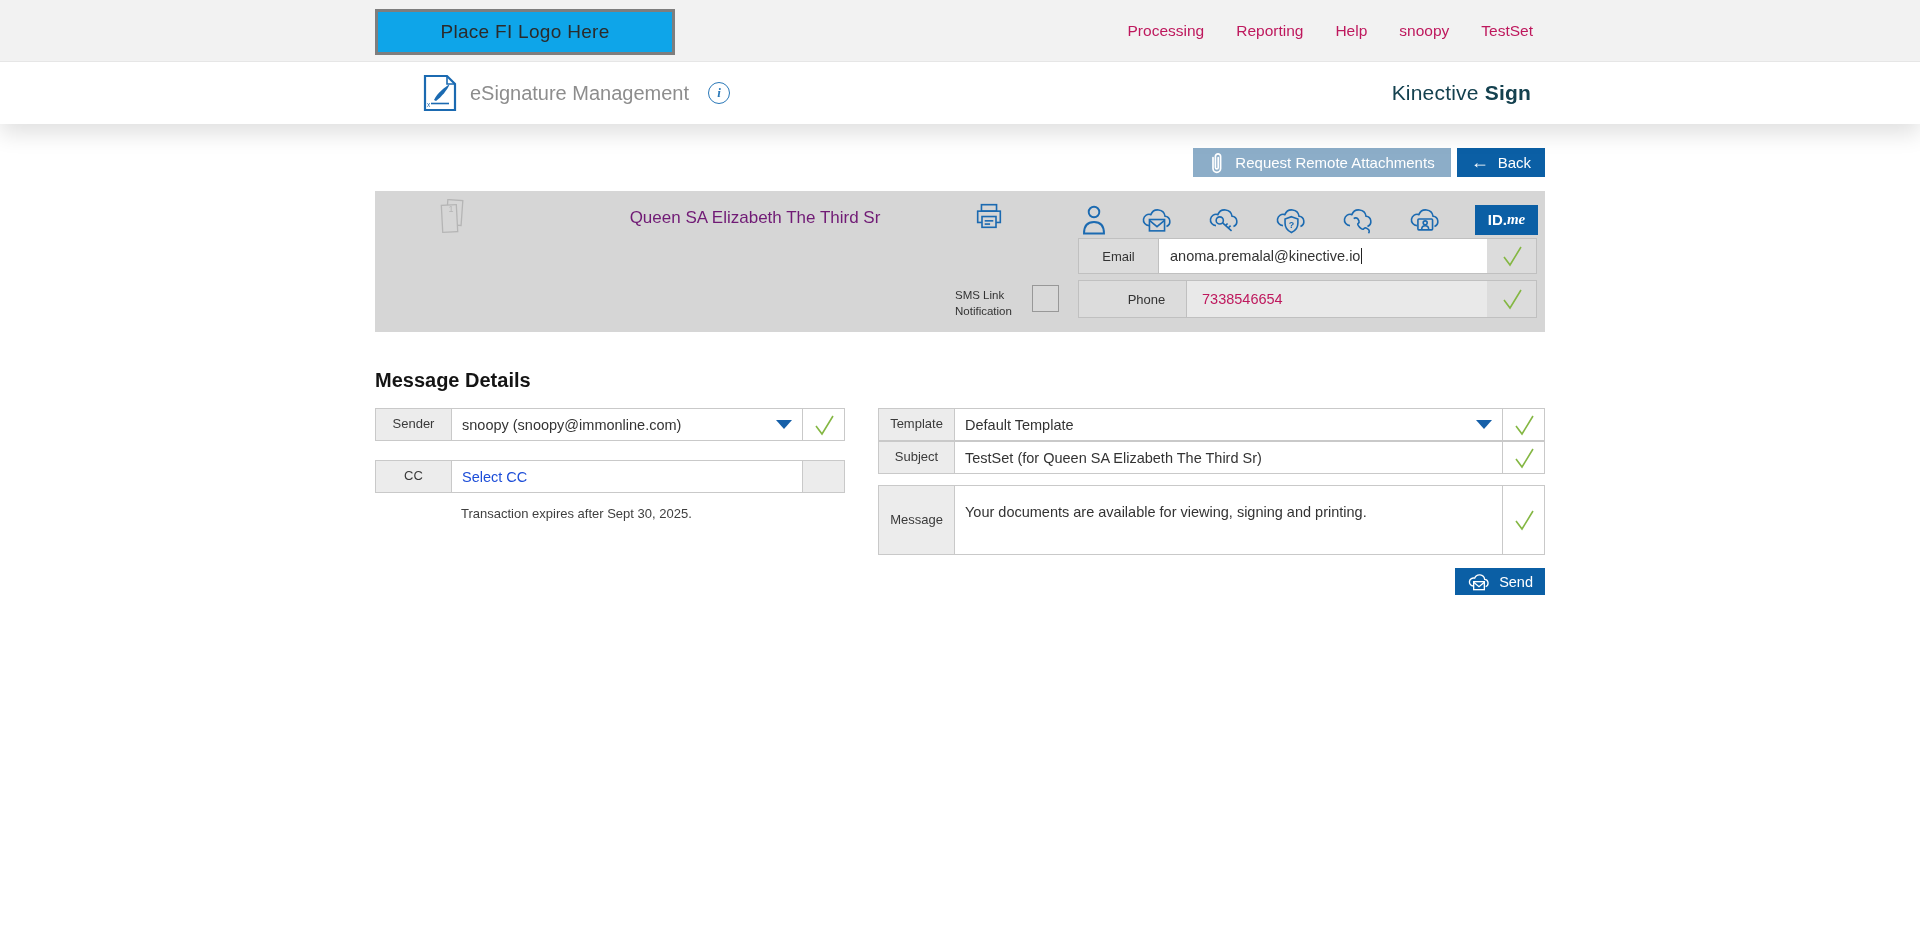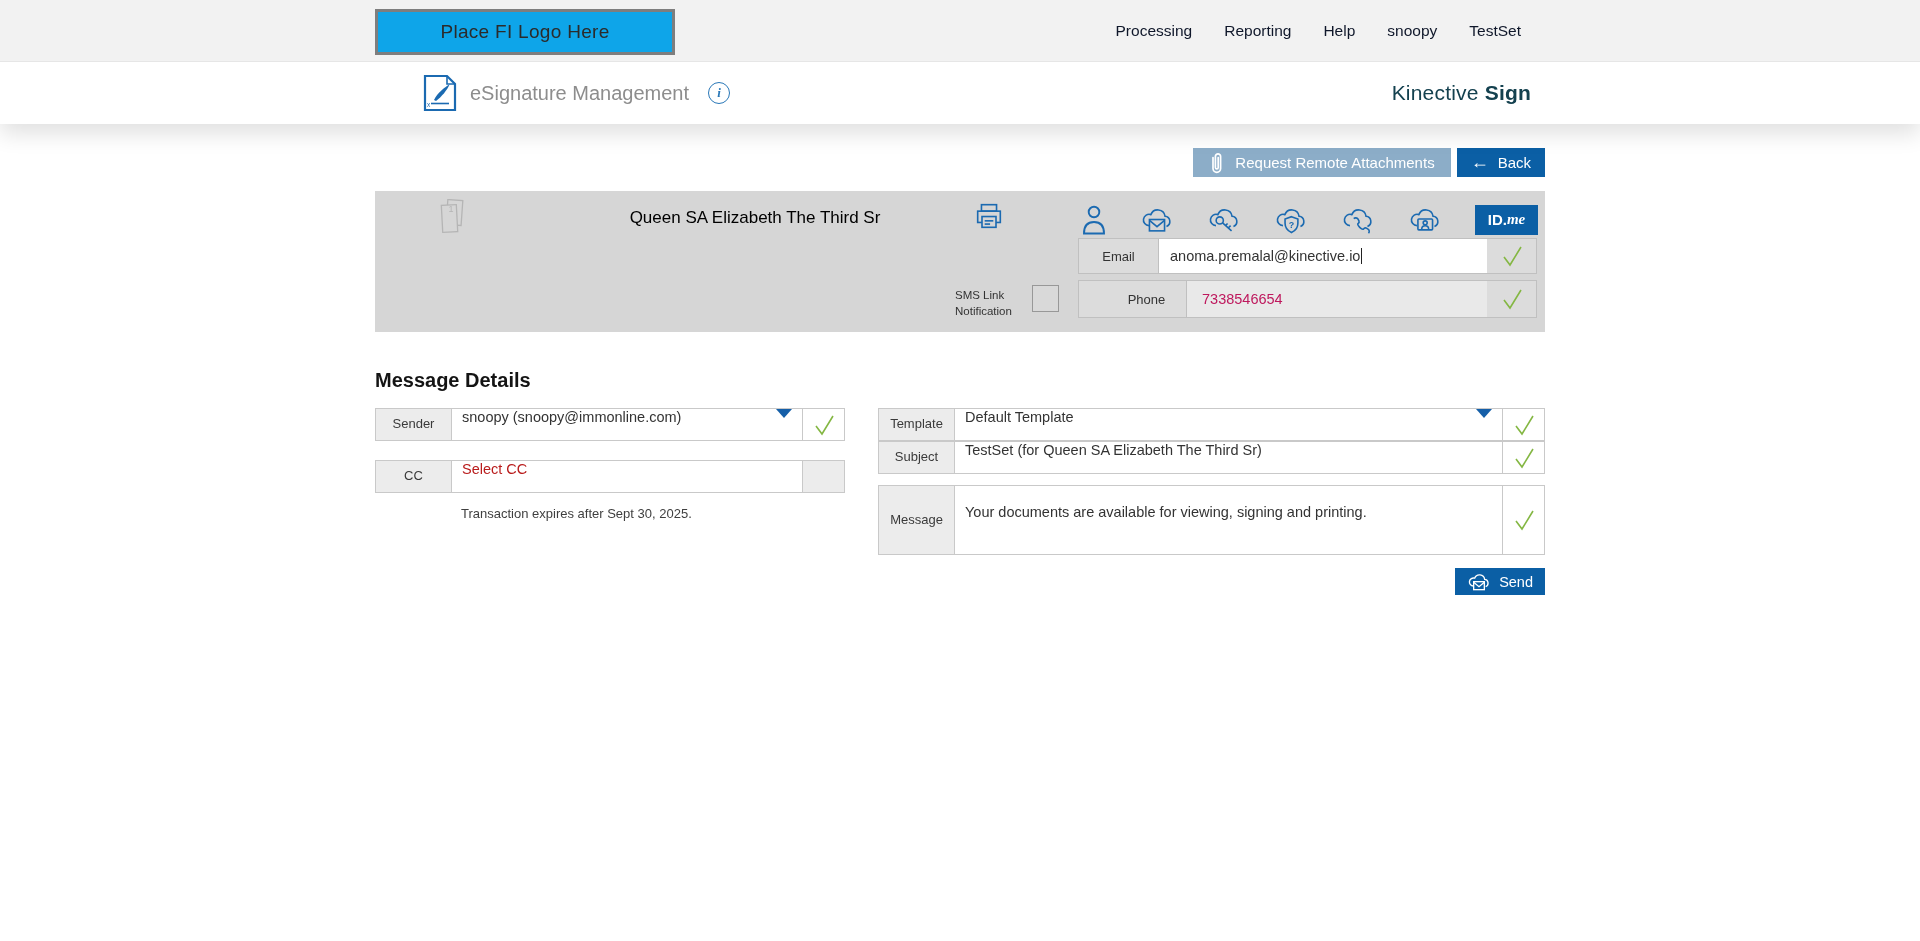--- a/index.html
+++ b/index.html
@@ -4,22 +4,22 @@
 <style>
   html,body{margin:0;padding:0;width:1920px;height:941px;overflow:hidden;background:#ffffff;
     font-family:"Liberation Sans", sans-serif;color:#333;}
   .container{width:1170px;margin:0 auto;position:relative;}
 
   
   .topbar{background:#f2f2f2;height:61px;border-bottom:1px solid #e6e6e6;position:relative;z-index:3;}
   .logo-box{position:absolute;left:0;top:9px;width:294px;height:40px;background:#0ea5e9;
     border:3px solid #7e7e7e;display:flex;align-items:center;justify-content:center;
     font-size:19px;color:#2b2b2b;letter-spacing:.3px;}
-  .topnav{position:absolute;right:24px;top:0;height:61px;display:flex;align-items:center;gap:32px;
-    font-size:15.5px;color:#0f172a;}
+  .topnav{position:absolute;right:12px;top:0;height:61px;display:flex;align-items:center;gap:32px;
+    font-size:15.5px;color:#be185d;}
   .topnav .nav-item{cursor:pointer;white-space:nowrap;}
 
   
   .header{background:#fff;height:62px;box-shadow:0 10px 22px rgba(0,0,0,.12);position:relative;z-index:2;}
   .header .container{display:flex;align-items:center;height:100%;}
   .hleft{display:flex;align-items:center;gap:13px;padding-left:48px;}
   .page-title{font-size:20px;color:#8d8d8d;}
   .info-circle{width:20px;height:20px;border:1.5px solid #2a78b8;border-radius:50%;display:flex;
     align-items:center;justify-content:center;color:#2a78b8;font-family:"Liberation Serif",serif;
     font-style:italic;font-weight:bold;font-size:13px;margin-left:6px;}
@@ -32,21 +32,21 @@
   .btn{display:inline-flex;align-items:center;color:#fff;height:29px;font-size:15px;cursor:pointer;
     border:none;}
   .btn-light{background:#8cadc8;gap:11px;padding:0 16px;}
   .btn-dark{background:#0b5fa5;gap:9px;padding:0 14px;}
   .back-arrow{font-size:18px;line-height:1;position:relative;top:-1px;}
 
   
   .panel{height:141px;background:#d6d6d6;position:relative;}
   .pages-icon{position:absolute;left:64px;top:8px;}
   .recipient-name{position:absolute;left:60px;top:17px;width:640px;text-align:center;
-    font-size:17px;color:#000000;}
+    font-size:17px;color:#701a75;}
   .printer-icon{position:absolute;left:600px;top:11px;cursor:pointer;}
   .delivery-icons{position:absolute;right:7px;top:13px;display:flex;align-items:center;gap:33px;}
   .delivery-icons .dicon{cursor:pointer;display:flex;}
   .idme-badge{width:63px;height:30px;background:#0b5fa5;color:#fff;display:flex;align-items:center;
     justify-content:center;font-size:15px;cursor:pointer;}
   .idme-badge i{font-family:"Liberation Serif",serif;font-weight:bold;}
 
   .prow{position:absolute;display:flex;border:1px solid #c0c0c0;background:#dcdcdc;}
   .email-row{left:703px;right:8px;top:47px;height:34px;}
   .phone-row{left:703px;right:8px;top:89px;height:36px;padding-left:28px;}
@@ -63,25 +63,25 @@
 
   
   .section-heading{margin-top:37px;font-size:20px;font-weight:bold;color:#141414;}
   .form-area{display:flex;margin-top:16px;align-items:flex-start;}
   .col-left{width:470px;}
   .col-right{width:667px;margin-left:33px;}
   .form-row{display:flex;height:33px;}
   .flabel{width:75px;background:#ececec;border:1px solid #c9c9c9;display:flex;align-items:center;
     justify-content:center;font-size:13px;color:#3a3a3a;text-align:center;line-height:1.25;flex:none;}
   .ffield{flex:1;background:#fff;border:1px solid #c9c9c9;margin-left:-1px;display:flex;
-    padding:0 10px;font-size:14.5px;color:#333;cursor:pointer;position:relative;}
+    align-items:center;padding:0 10px;font-size:14.5px;color:#333;cursor:pointer;position:relative;}
   .fcheck{width:41px;border:1px solid #c9c9c9;margin-left:-1px;display:flex;align-items:center;
     justify-content:center;background:#fff;flex:none;}
   .fcheck.empty{background:#ececec;}
-  .placeholder{color:#b91c1c;}
+  .placeholder{color:#1d4ed8;}
   .dd-arrow{margin-left:auto;width:0;height:0;border-left:8px solid transparent;
     border-right:8px solid transparent;border-top:9px solid #155fa8;}
   .row-sender{margin-bottom:19px;}
   .row-cc{margin-bottom:13px;}
   .row-deadline{height:43px;}
   .deadline-field{flex:none;width:83px;margin-left:-1px;background:#fff;border:1px solid #c9c9c9;
     display:flex;align-items:center;padding-left:9px;font-size:14.5px;color:#333;cursor:text;}
   .days-label{align-self:center;margin-left:15px;font-size:13.5px;color:#3a3a3a;}
   .deadline-note{margin-top:4px;margin-left:86px;font-size:13px;color:#3f3f3f;}
   .row-template{margin-bottom:0;}

